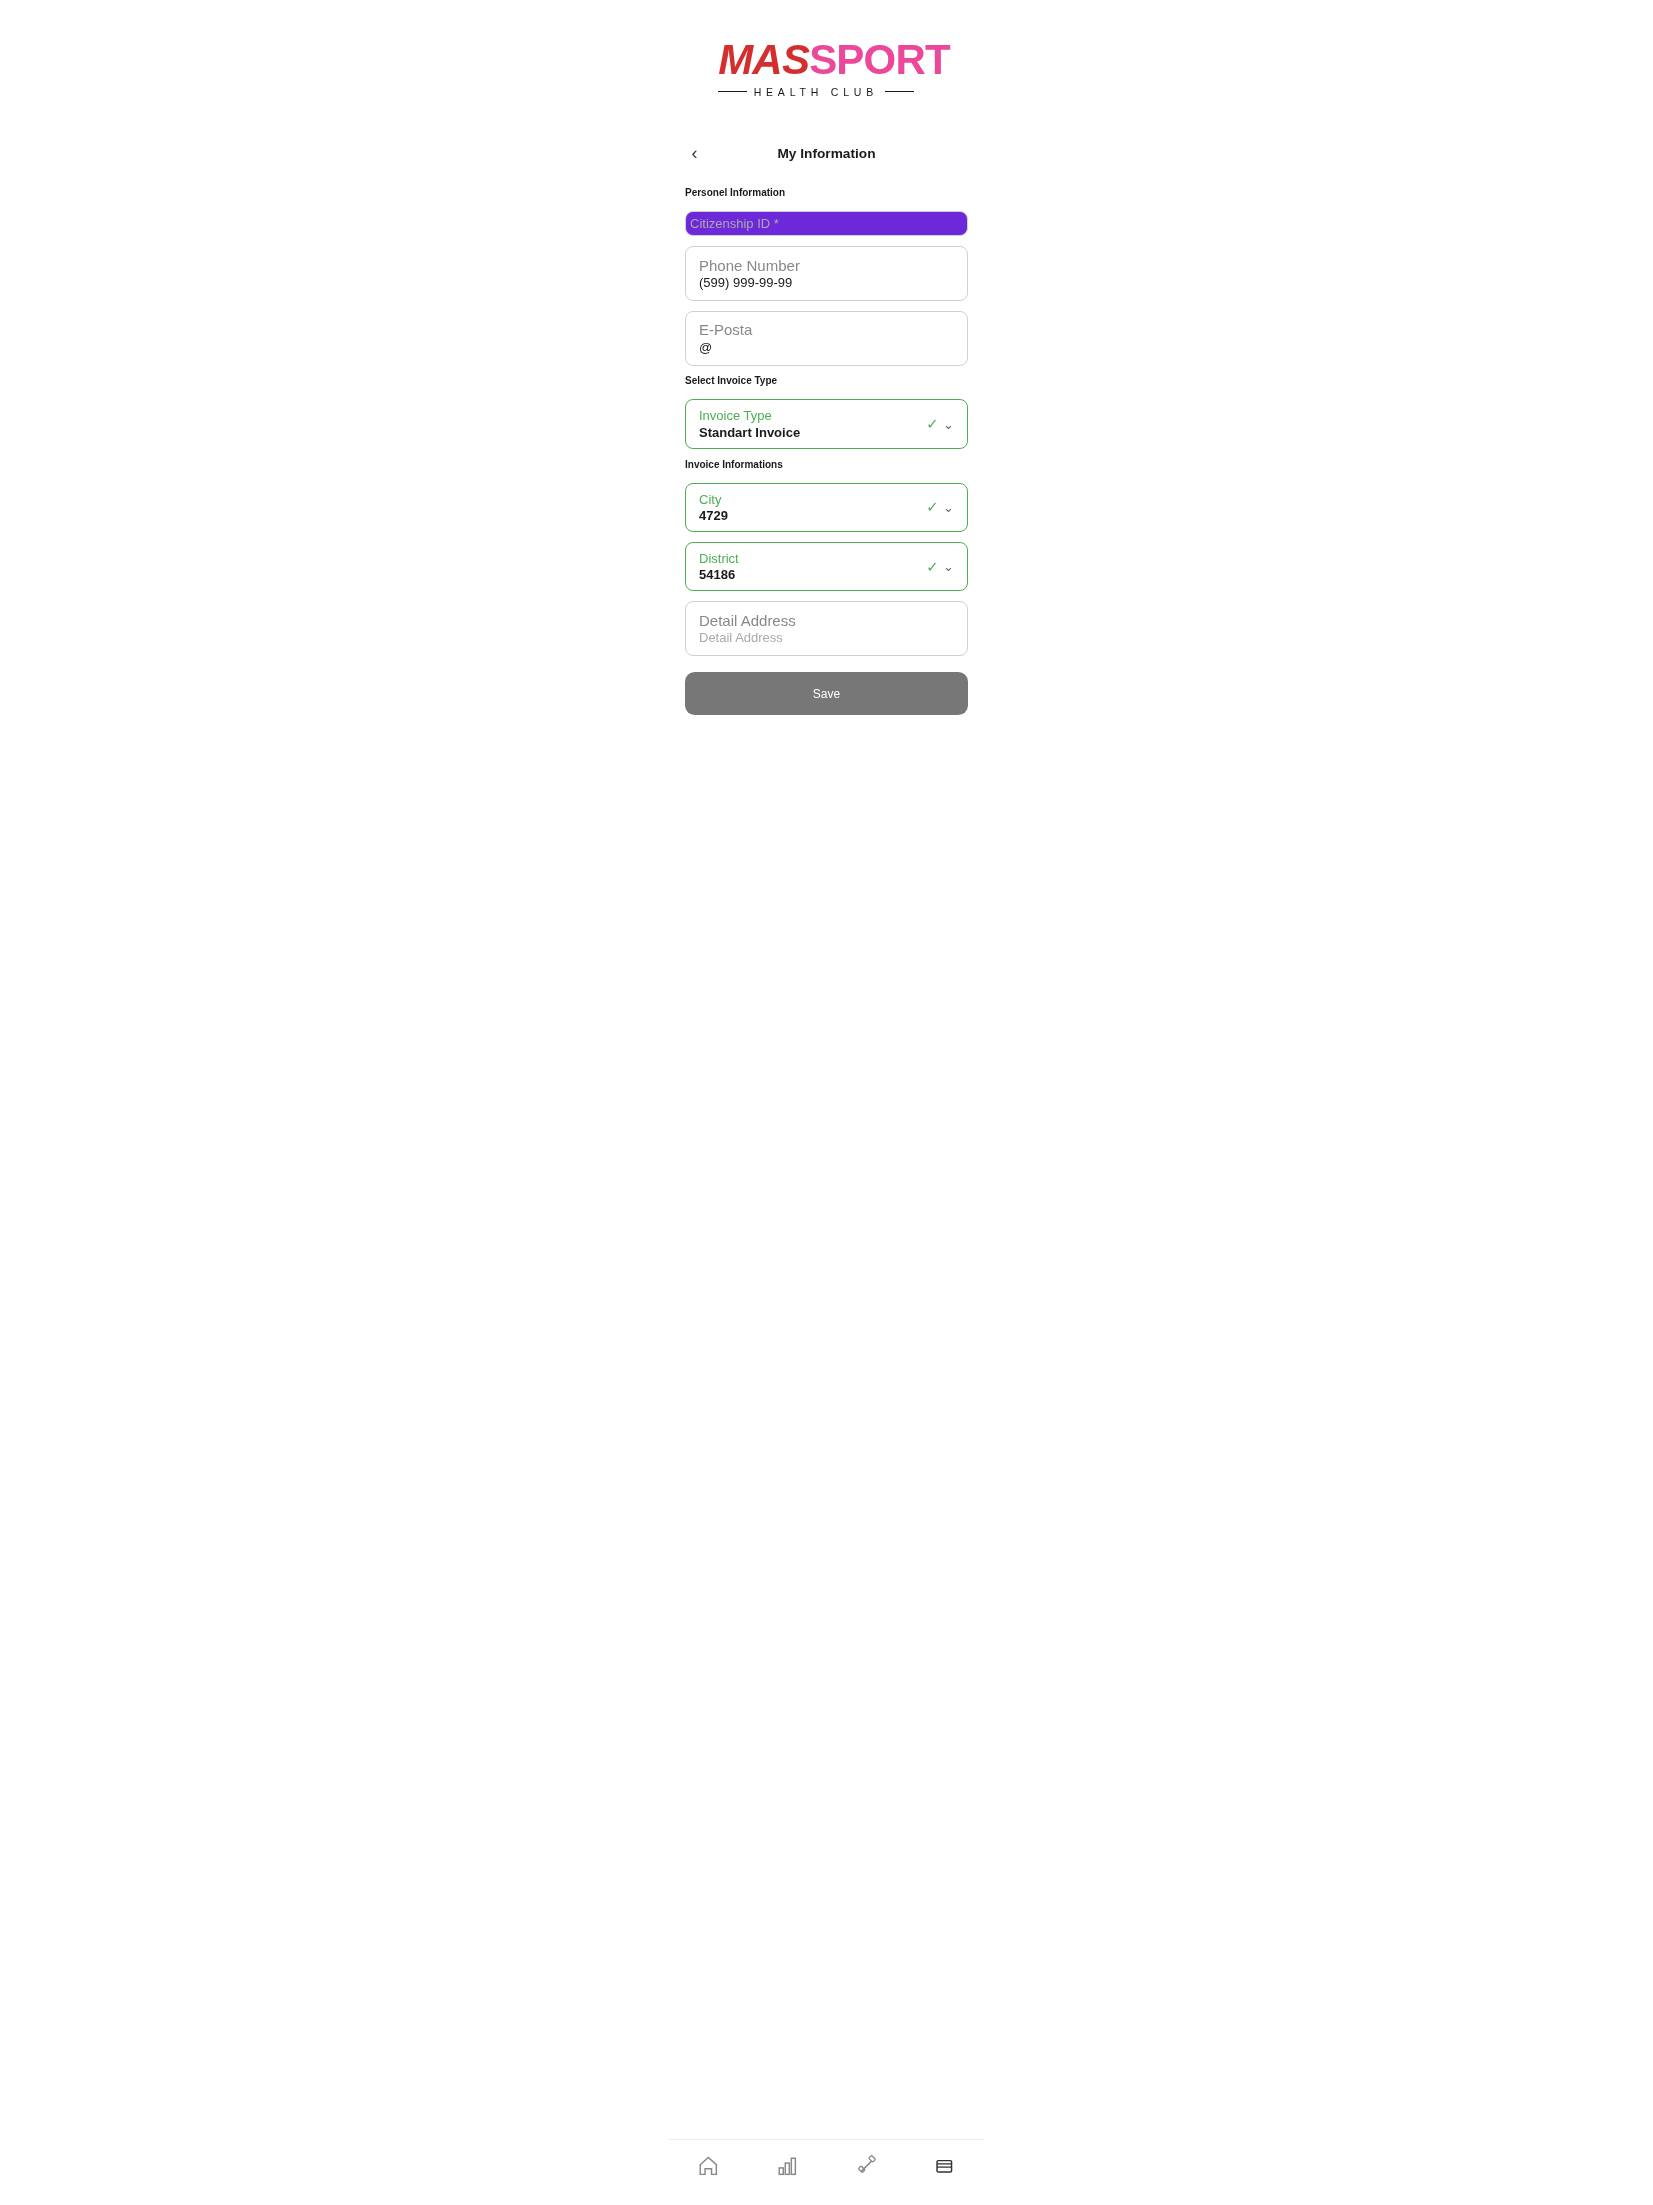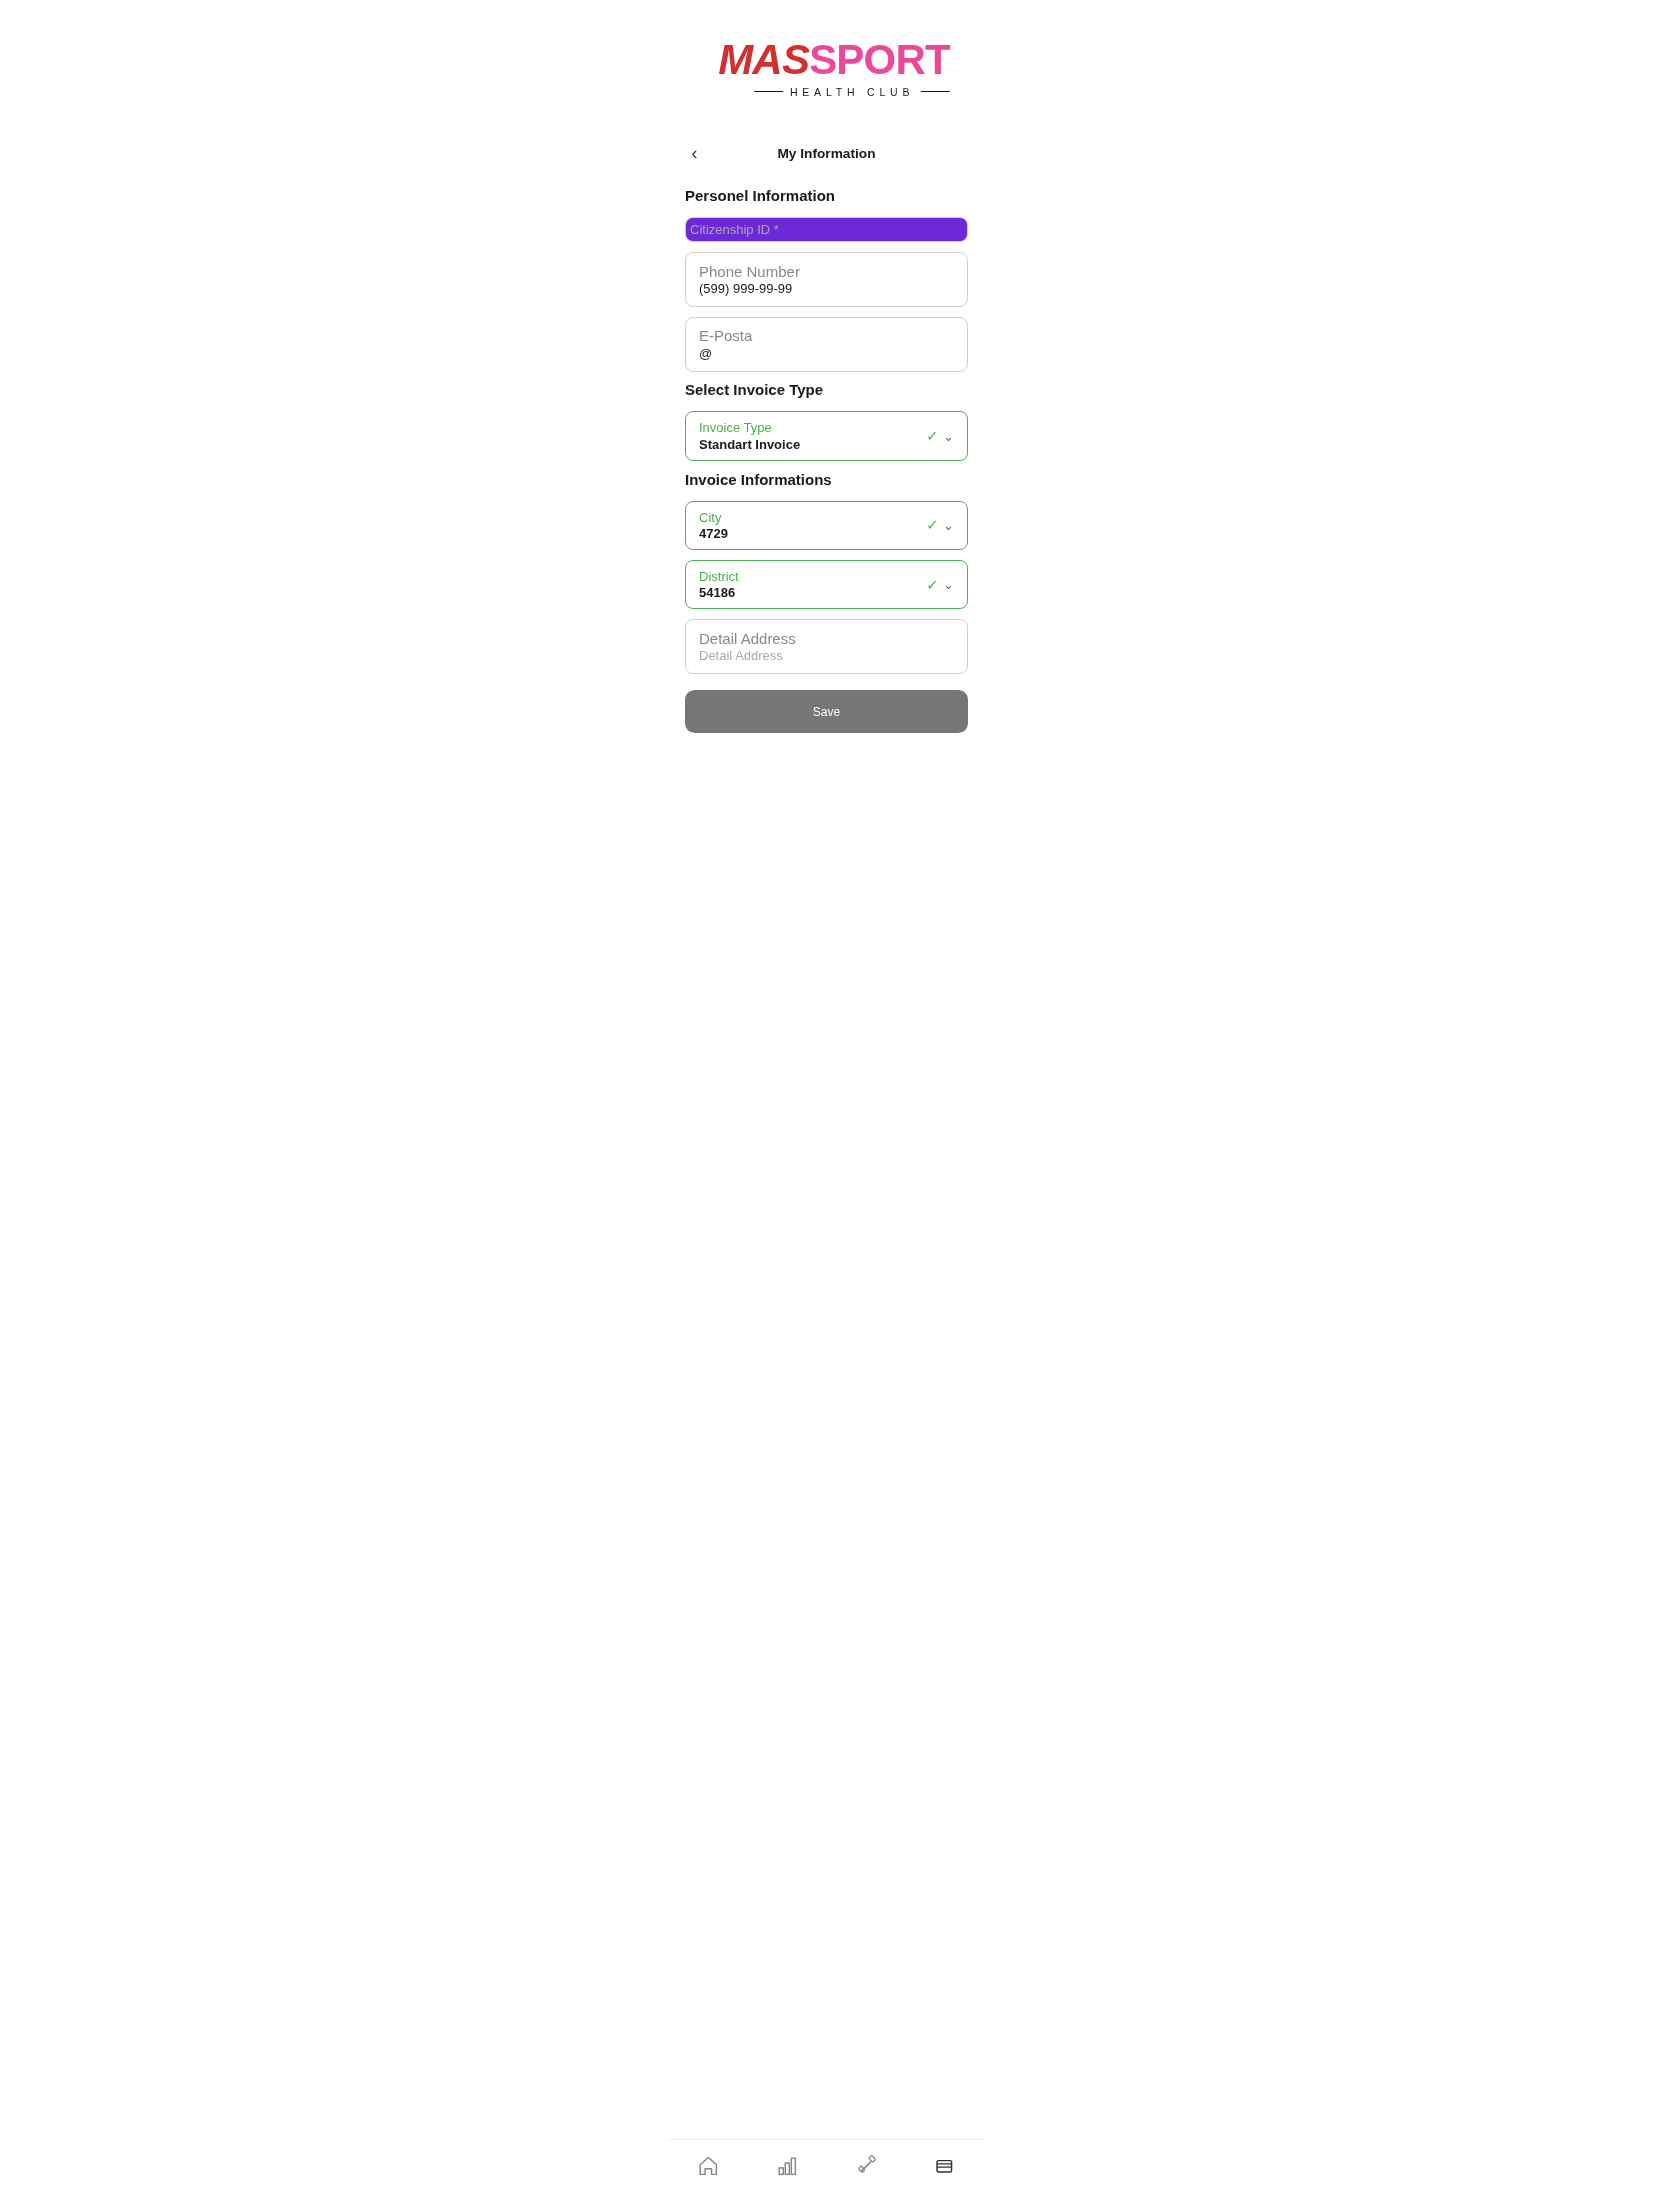--- a/index.html
+++ b/index.html
@@ -19,21 +19,21 @@
     .logo-area {
       display: flex;
       justify-content: center;
       align-items: center;
       padding: 39px 0 29px 0;
     }
 
     .logo-wrapper {
       display: flex;
       flex-direction: column;
-      align-items: flex-end;
+      align-items: flex-start;
       margin-left: 15px;
     }
 
     .logo-text {
       display: flex;
       align-items: baseline;
       font-size: 42px;
       font-weight: 900;
       letter-spacing: -0.8px;
       line-height: 1;
@@ -98,21 +98,21 @@
     }
 
     
     .main-content {
       flex: 1;
       padding: 13px 16px 16px 16px;
       overflow-y: auto;
     }
 
     .section-title {
-      font-size: 15px;
+      font-size: 10px;
       font-weight: 600;
       color: #1a1a1a;
       margin-bottom: 13px;
     }
 
     .form-group {
       margin-bottom: 9.7px;
     }
 
     .form-field {

